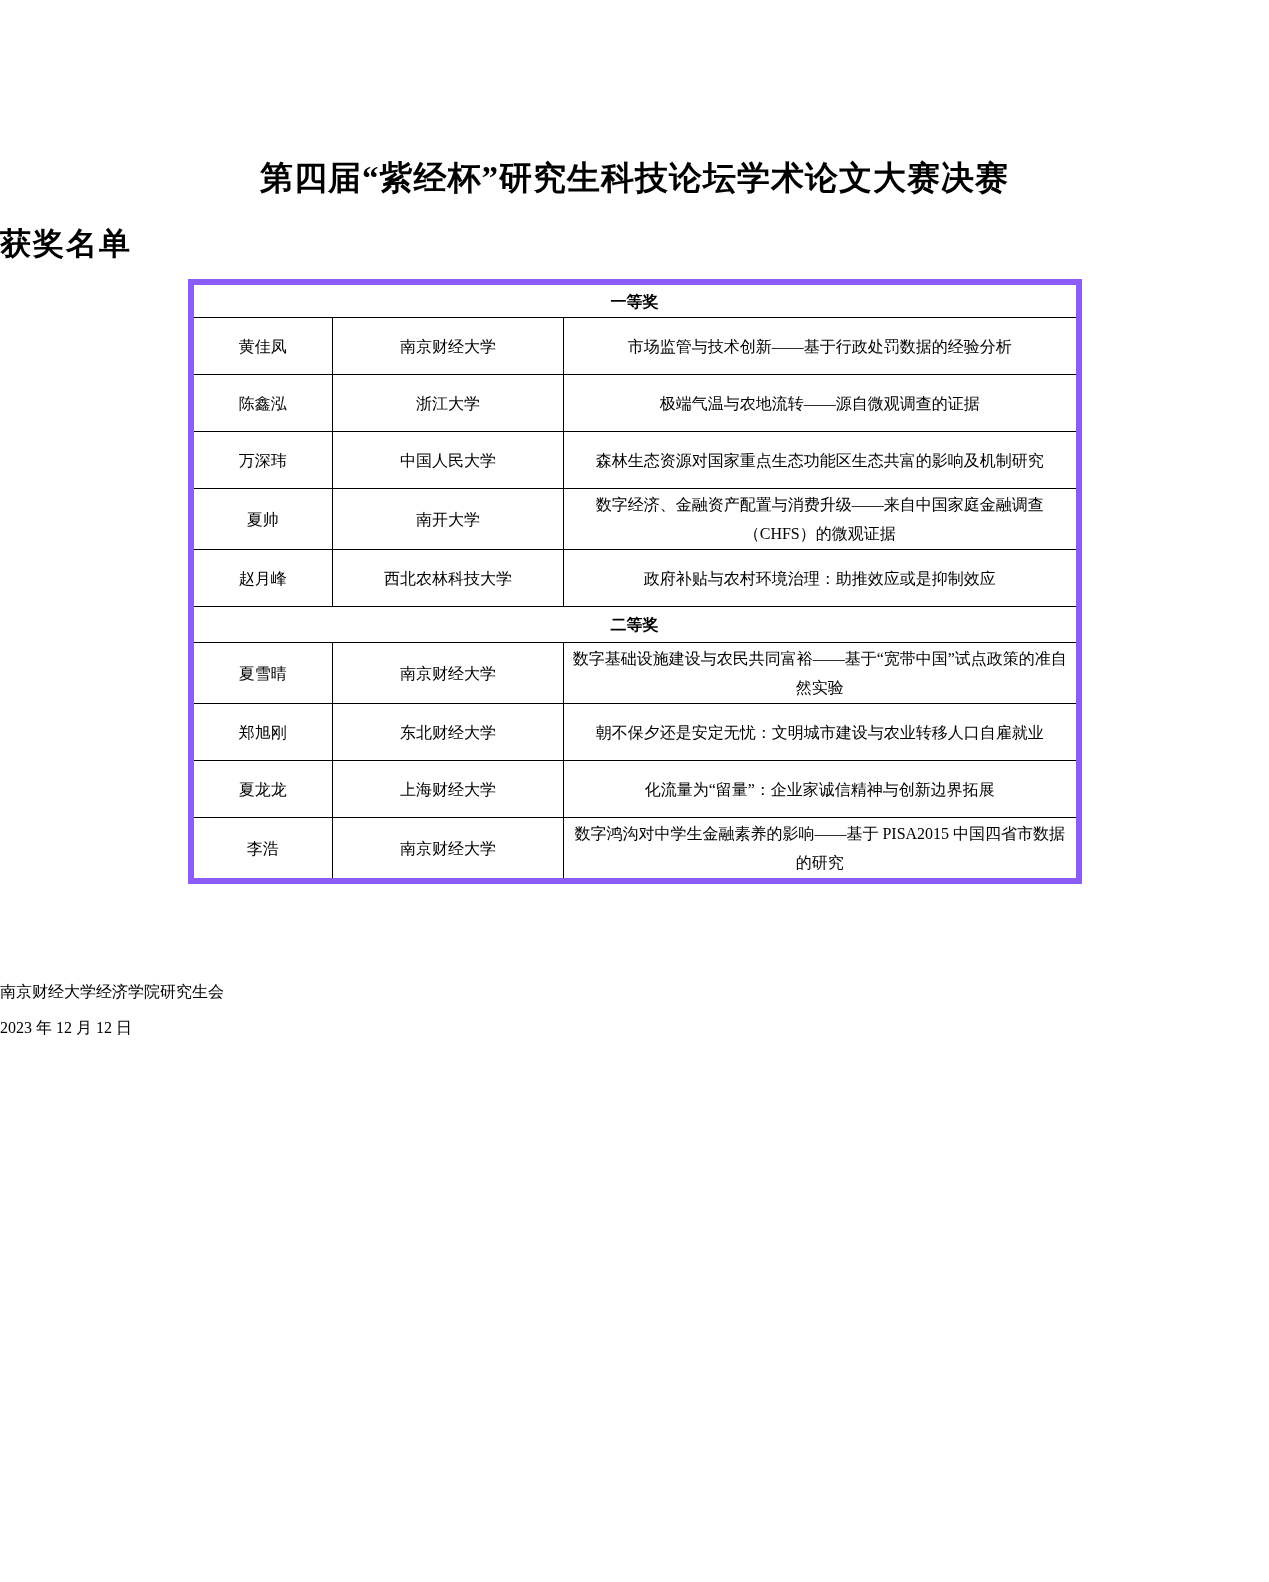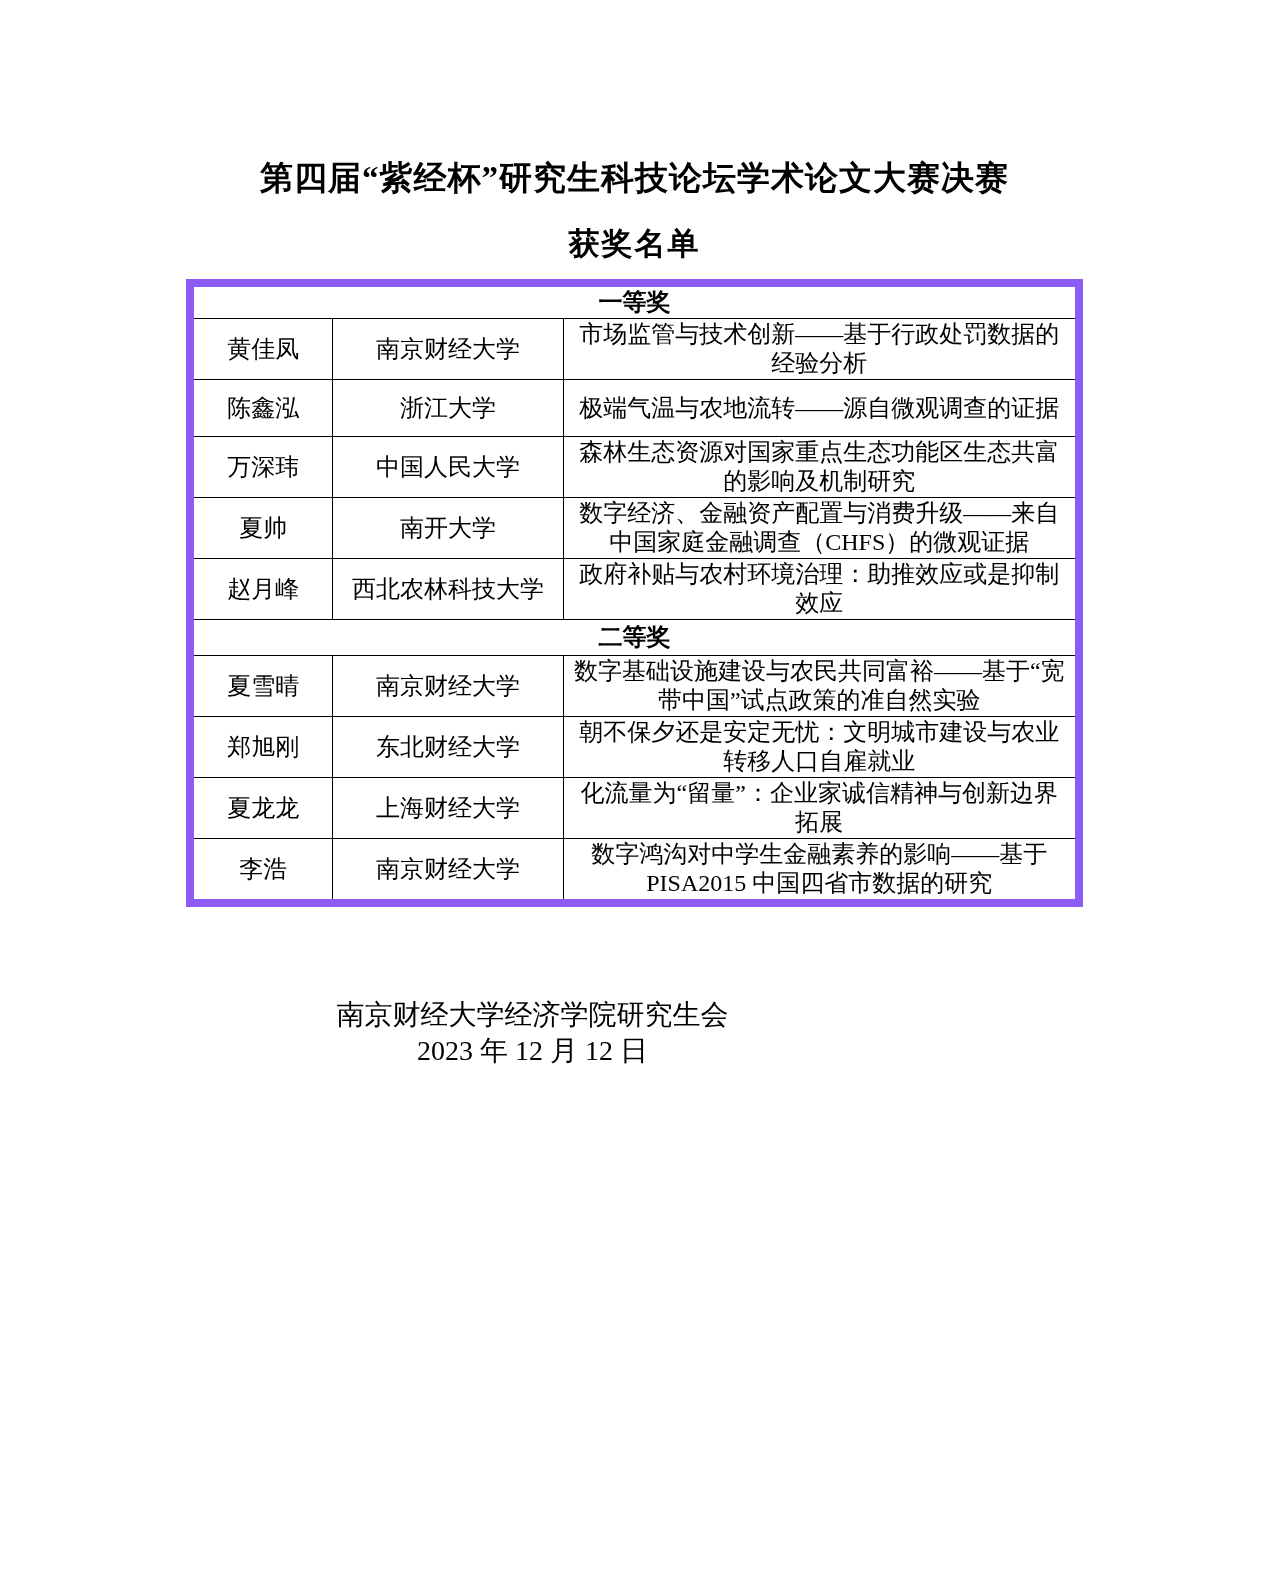--- a/index.html
+++ b/index.html
@@ -16,57 +16,57 @@
     padding-top: 143px;
   }
   .doc-title {
     text-align: center;
     font-size: 33px;
     font-weight: bold;
     letter-spacing: 1px;
     line-height: 1.2;
   }
   .doc-subtitle {
-    text-align: center;
+    text-align: left;
     font-size: 31px;
     font-weight: bold;
     letter-spacing: 2px;
     margin-top: 26px;
     line-height: 1.2;
   }
   table.award-table {
     width: 888px;
     margin: 17px auto 0 auto;
     border-collapse: collapse;
-    border: 8px solid #8b5cf6;
+    border: 6px solid #8b5cf6;
     table-layout: fixed;
-    font-size: 24px;
+    font-size: 16px;
   }
   table.award-table col.c-name { width: 142px; }
   table.award-table col.c-univ { width: 231px; }
   table.award-table col.c-paper { width: 515px; }
   table.award-table td {
     border: 1px solid #000000;
     text-align: center;
     vertical-align: middle;
     padding: 1px 6px;
     line-height: 29px;
   }
   td.section-cell {
     font-weight: bold;
     height: 36px;
     line-height: 32px;
     padding: 1px 6px;
   }
   td.paper-cell { height: 57px; }
   .footer-block {
     margin-top: 90px;
-    text-align: center;
+    text-align: left;
     padding-right: 204px;
-    font-size: 28px;
+    font-size: 16px;
     line-height: 36px;
   }
 </style>
 </head>
 <body>
 
 <div class="page">
 
   <div class="doc-title">第四届“紫经杯”研究生科技论坛学术论文大赛决赛</div>
   <div class="doc-subtitle">获奖名单</div>

